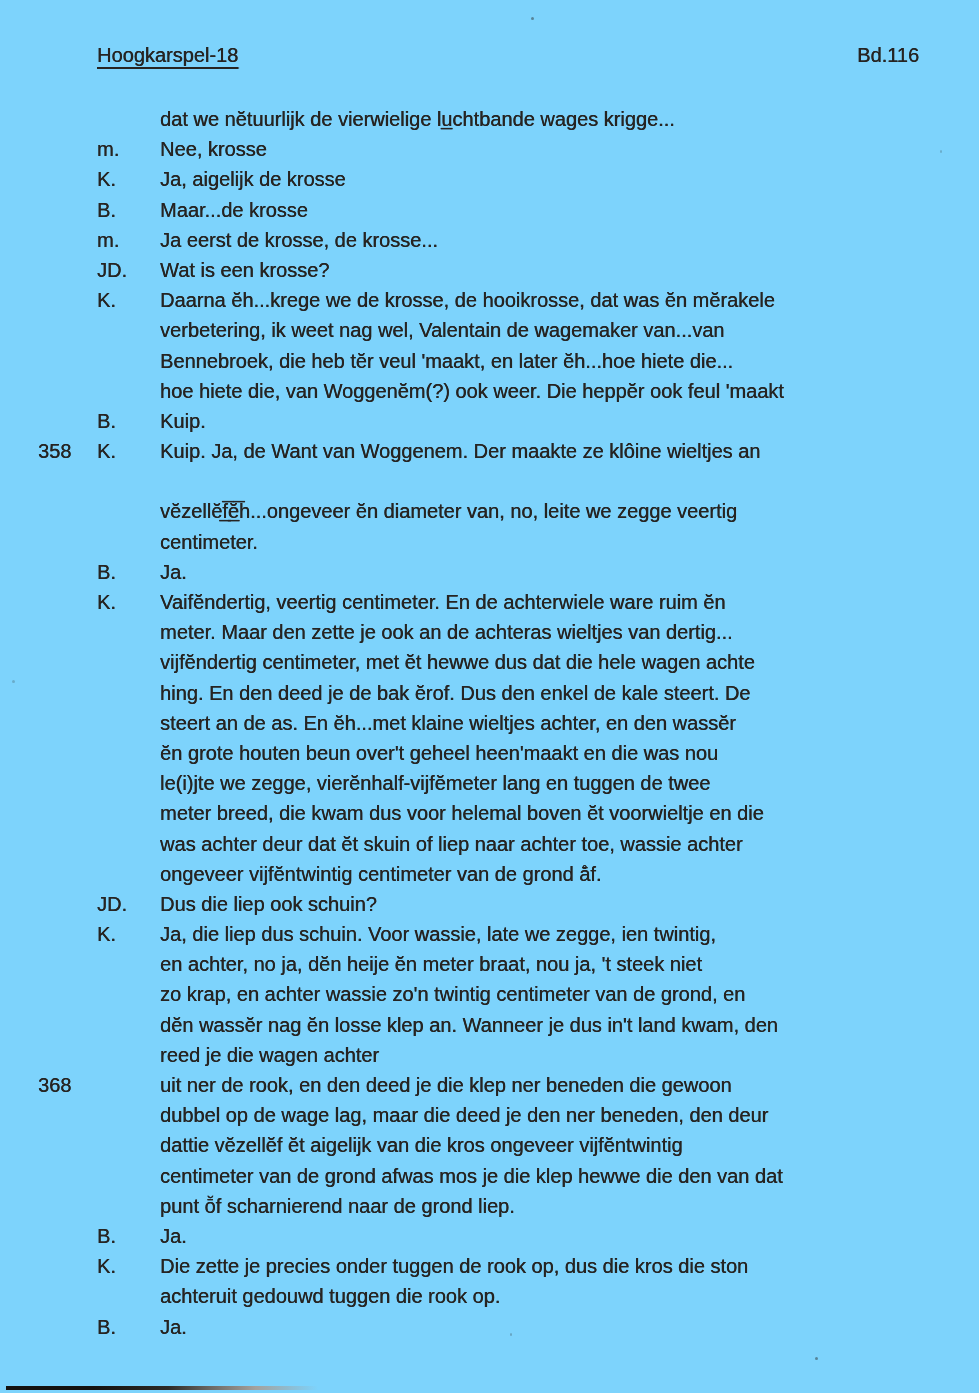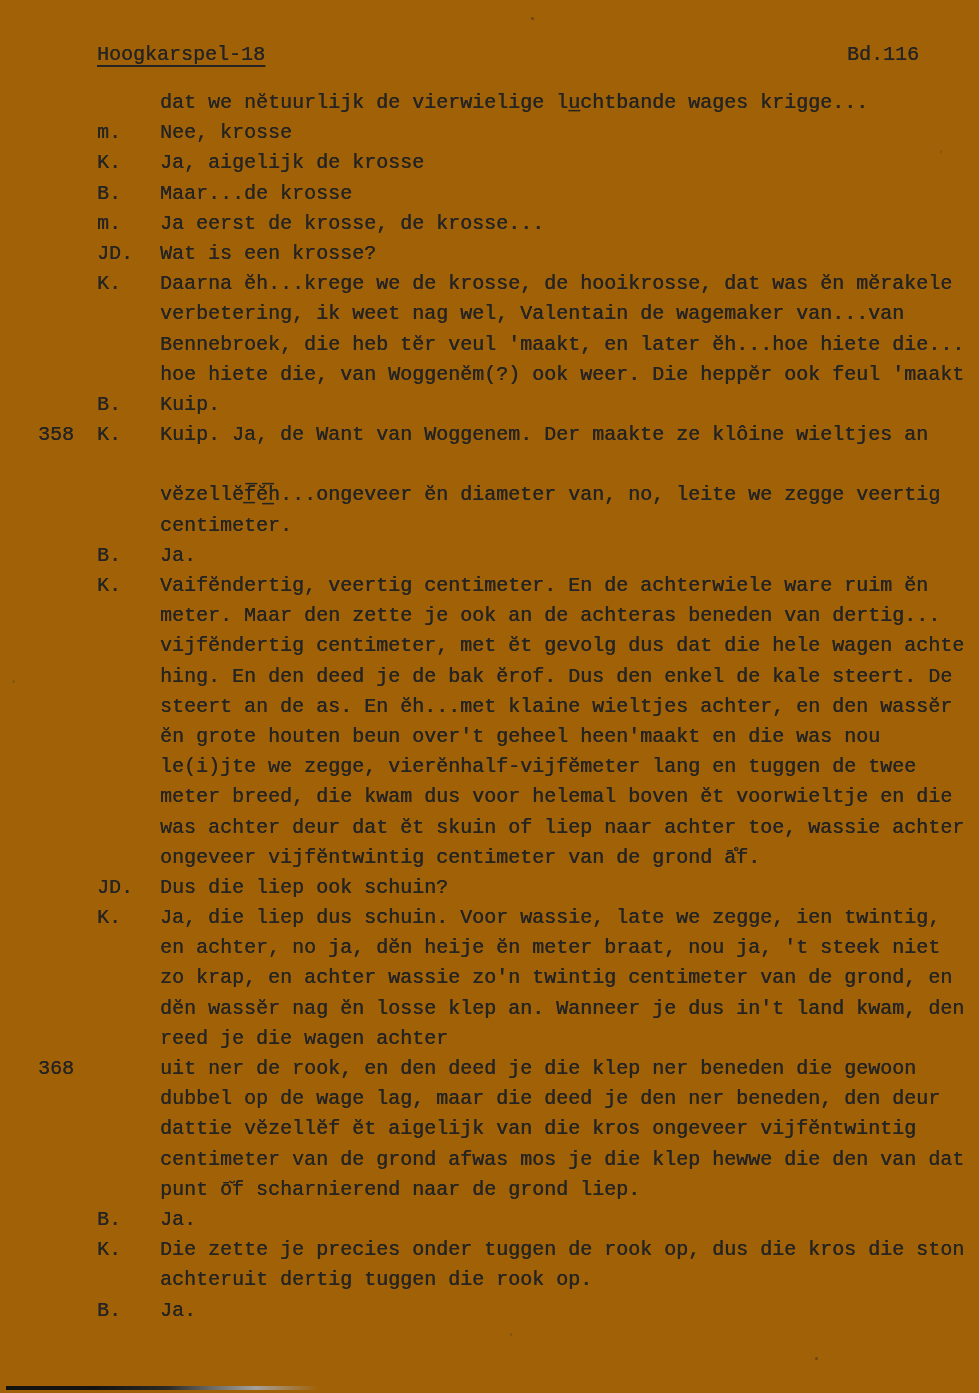--- a/index.html
+++ b/index.html
@@ -4,40 +4,40 @@
 <style>
   html, body {
     margin: 0;
     padding: 0;
     background: #ffffff;
   }
   .page {
     position: relative;
     width: 979px;
     height: 1393px;
-    background: #a16207;
+    background: #7dd3fc;
     overflow: hidden;
-    font-family: Liberation Mono, monospace;
+    font-family: Liberation Sans, sans-serif;
     font-size: 20px;
     color: #262422;
     text-shadow: 0.35px 0 0 #262422;
   }
   .header {
     display: flex;
     justify-content: space-between;
     padding: 42px 60px 0 97px;
     line-height: 26px;
   }
   .doc-title {
     text-decoration: underline;
     text-decoration-thickness: 2px;
     text-underline-offset: 5px;
   }
   .transcript {
-    margin-top: 20px;
+    margin-top: 36px;
   }
   .line {
     display: grid;
     grid-template-columns: 59px 63px 1fr;
     padding-left: 38px;
     height: 30.2px;
     line-height: 30.2px;
     white-space: pre;
   }
   .mnum, .spk, .txt {
@@ -172,27 +172,27 @@
 
     <div class="line">
       <span class="mnum"></span>
       <span class="spk">K.</span>
       <span class="txt">Vaifĕndertig, veertig centimeter. En de achterwiele ware ruim ĕn</span>
     </div>
 
     <div class="line">
       <span class="mnum"></span>
       <span class="spk"></span>
-      <span class="txt">meter. Maar den zette je ook an de achteras beneden van dertig...</span>
-    </div>
-
-    <div class="line">
-      <span class="mnum"></span>
-      <span class="spk"></span>
-      <span class="txt">vijfĕndertig centimeter, met ĕt gevolg dus dat die hele wagen achte</span>
+      <span class="txt">meter. Maar den zette je ook an de achteras wieltjes van dertig...</span>
+    </div>
+
+    <div class="line">
+      <span class="mnum"></span>
+      <span class="spk"></span>
+      <span class="txt">vijfĕndertig centimeter, met ĕt hewwe dus dat die hele wagen achte</span>
     </div>
 
     <div class="line">
       <span class="mnum"></span>
       <span class="spk"></span>
       <span class="txt">hing. En den deed je de bak ĕrof. Dus den enkel de kale steert. De</span>
     </div>
 
     <div class="line">
       <span class="mnum"></span>
@@ -304,21 +304,21 @@
 
     <div class="line">
       <span class="mnum"></span>
       <span class="spk">K.</span>
       <span class="txt">Die zette je precies onder tuggen de rook op, dus die kros die ston</span>
     </div>
 
     <div class="line">
       <span class="mnum"></span>
       <span class="spk"></span>
-      <span class="txt">achteruit dertig tuggen die rook op.</span>
+      <span class="txt">achteruit gedouwd tuggen die rook op.</span>
     </div>
 
     <div class="line">
       <span class="mnum"></span>
       <span class="spk">B.</span>
       <span class="txt">Ja.</span>
     </div>
   </div>
 
   <div class="bottom-rule"></div>

